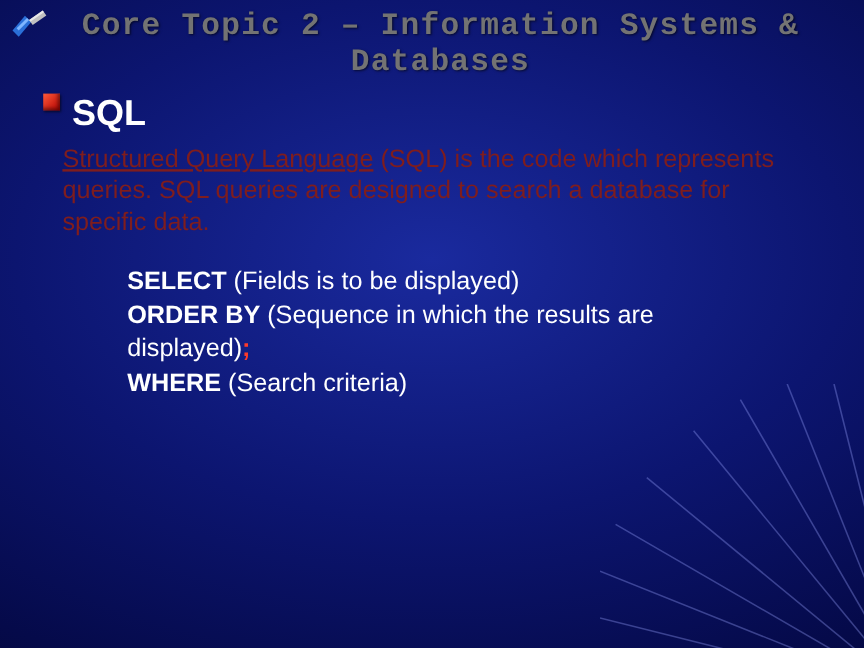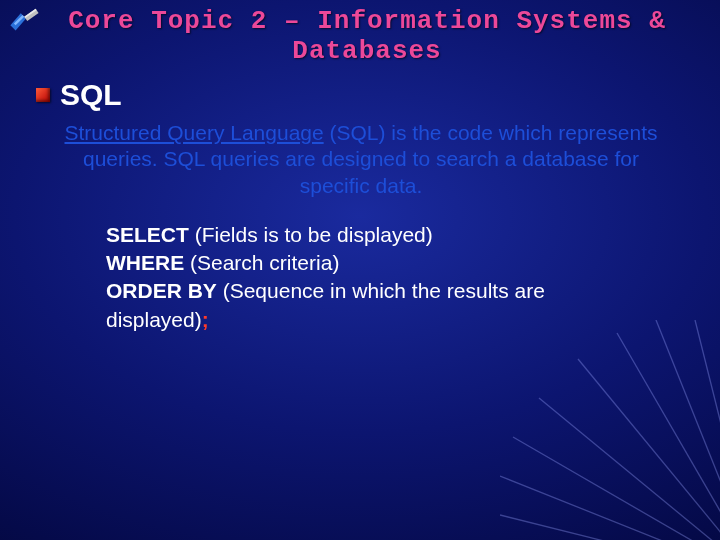--- a/index.html
+++ b/index.html
@@ -28,53 +28,52 @@
     position: absolute;
     top: 8px;
     left: 8px;
     width: 36px;
     height: 26px;
   }
   .title {
     font-family: "Courier New", Courier, monospace;
     font-weight: bold;
     font-size: 26px;
-    color: #ec4899;
+    color: #737373;
     text-align: center;
     padding: 6px 40px 0 54px;
     letter-spacing: 1px;
     text-shadow: 1px 1px 2px rgba(0,0,0,0.6);
   }
   .content {
     padding: 12px 30px 0 36px;
   }
   .h-row {
     display: flex;
-    align-items: center;
+    align-items: flex-start;
     gap: 10px;
     margin-bottom: 8px;
   }
   .bullet {
     width: 14px;
     height: 14px;
     background: linear-gradient(135deg, #ff5a3a 0%, #b30000 100%);
     box-shadow: inset -2px -2px 3px rgba(0,0,0,0.4), 1px 1px 2px rgba(0,0,0,0.6);
     flex-shrink: 0;
   }
   .section-h {
     font-size: 30px;
     font-weight: bold;
     color: #ffffff;
   }
   .para {
     font-size: 21px;
     line-height: 1.25;
-    color: #1d4ed8;
+    color: #7f1d1d;
     margin: 0 20px 22px 16px;
-    text-align: center;
   }
   .underline {
     text-decoration: underline;
   }
   .sql-block {
     font-size: 21px;
     line-height: 1.35;
     margin-left: 70px;
     margin-right: 40px;
   }
@@ -123,19 +122,19 @@
 
   <p class="para">
     <span class="underline">Structured Query Language</span><span> (SQL) is the code which represents queries.  SQL queries are designed to search a database for specific data.</span>
   </p>
 
   <div class="sql-block">
     <div>
       <span class="kw">SELECT</span><span> (Fields is to be displayed)</span>
     </div>
     <div>
-      <span class="kw">WHERE</span><span> (Search criteria)</span>
+      <span class="kw">ORDER BY</span><span> (Sequence in which the results are displayed)</span><span class="semicolon">;</span>
     </div>
     <div>
-      <span class="kw">ORDER BY</span><span> (Sequence in which the results are displayed)</span><span class="semicolon">;</span>
+      <span class="kw">WHERE</span><span> (Search criteria)</span>
     </div>
   </div>
 </div>
 
 </body></html>

